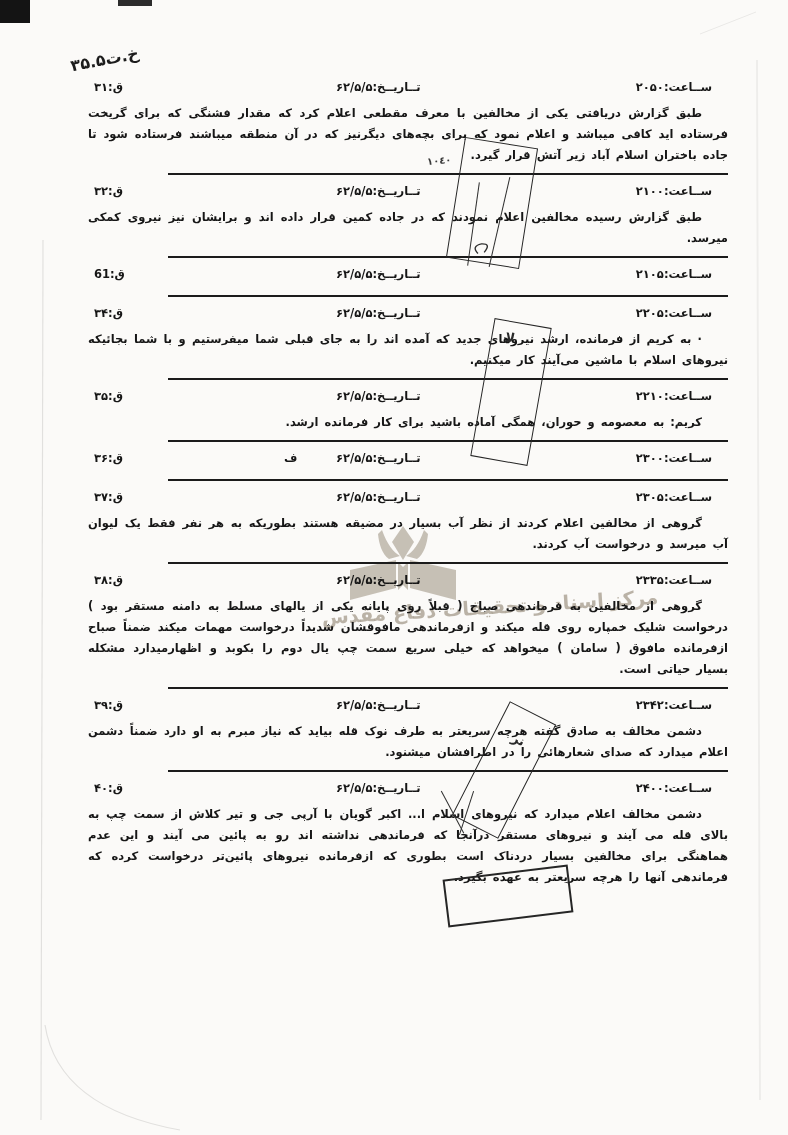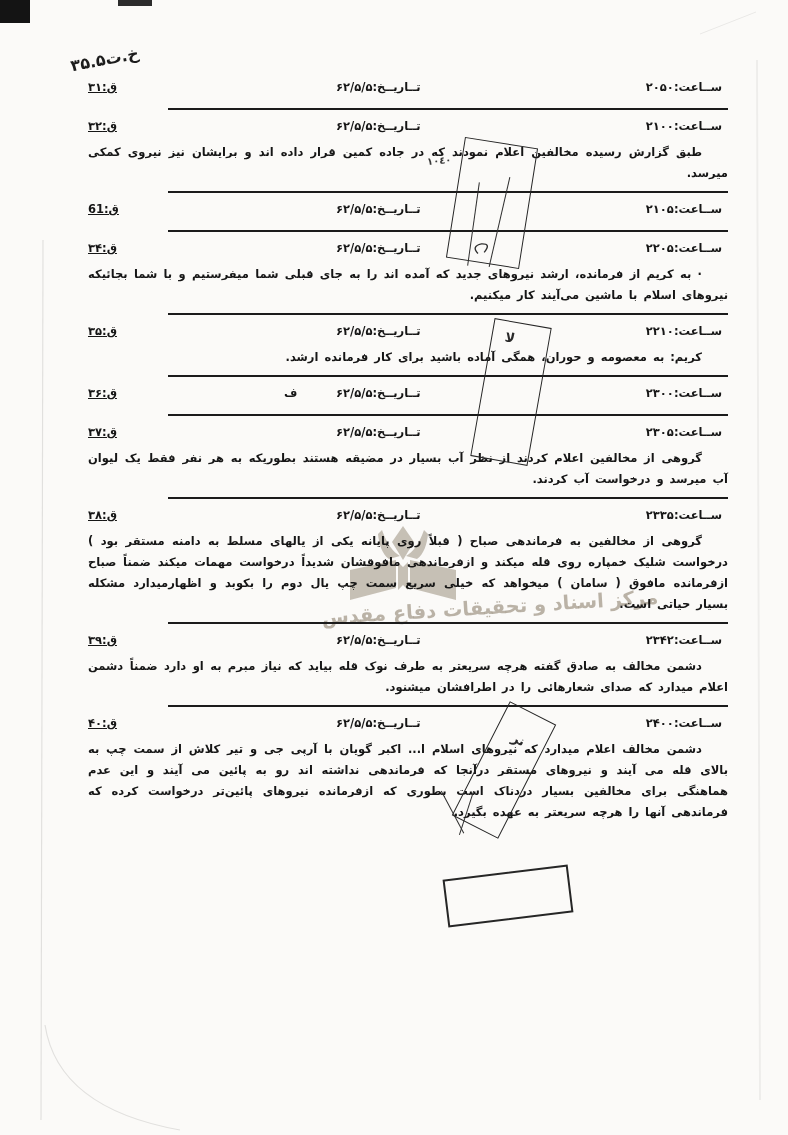--- a/index.html
+++ b/index.html
@@ -22,24 +22,24 @@
     transform:rotate(-11deg);direction:rtl;letter-spacing:1px;
   }
   
   .log{
     position:absolute;top:80px;right:60px;width:640px;
     direction:rtl;color:#161616;
   }
   .entry-header{
     position:relative;height:21px;font-size:11.5px;font-weight:700;
   }
-  .h-time{position:absolute;right:6px;top:0;letter-spacing:0.5px;}
+  .h-time{position:absolute;right:16px;top:0;letter-spacing:0.5px;}
   .h-date{position:absolute;left:248px;top:0;letter-spacing:0.5px;}
   .h-extra{position:absolute;left:196px;top:0;}
-  .h-q{position:absolute;left:0;top:0;letter-spacing:0.5px;text-decoration:underline;}
+  .h-q{position:absolute;left:6px;top:0;letter-spacing:0.5px;}
   .entry-body{
     margin:2px 0 0 0;font-size:11.5px;font-weight:700;line-height:21px;
     text-align:justify;text-indent:26px;word-spacing:2px;
   }
   .sep{
     border:0;border-top:2.5px solid #1b1b1b;
     margin:7px 0 9px 80px;
   }
   
   .wm-logo{position:absolute;left:342px;top:522px;opacity:.62;}
@@ -105,20 +105,21 @@
         <span>ســاعت:</span><span>۲۰۵۰</span>
       </span>
       <span class="h-date">
         <span>تــاریــخ:</span><span>۶۲/۵/۵</span>
       </span>
 
       <span class="h-q">
         <span>ق:</span><span>۳۱</span>
       </span>
     </div>
+    <p class="entry-body">طبق گزارش دریافتی یکی از مخالفین با معرف مقطعی اعلام کرد که مقدار فشنگی که برای گریخت فرستاده اید کافی میباشد و اعلام نمود که برای بچه‌های دیگرنیز که در آن منطقه میباشند فرستاده شود تا جاده باختران اسلام آباد زیر آتش قرار گیرد.</p>
     <hr class="sep">
   </div>
 
   <div class="entry">
     <div class="entry-header">
       <span class="h-time">
         <span>ســاعت:</span><span>۲۱۰۰</span>
       </span>
       <span class="h-date">
         <span>تــاریــخ:</span><span>۶۲/۵/۵</span>

